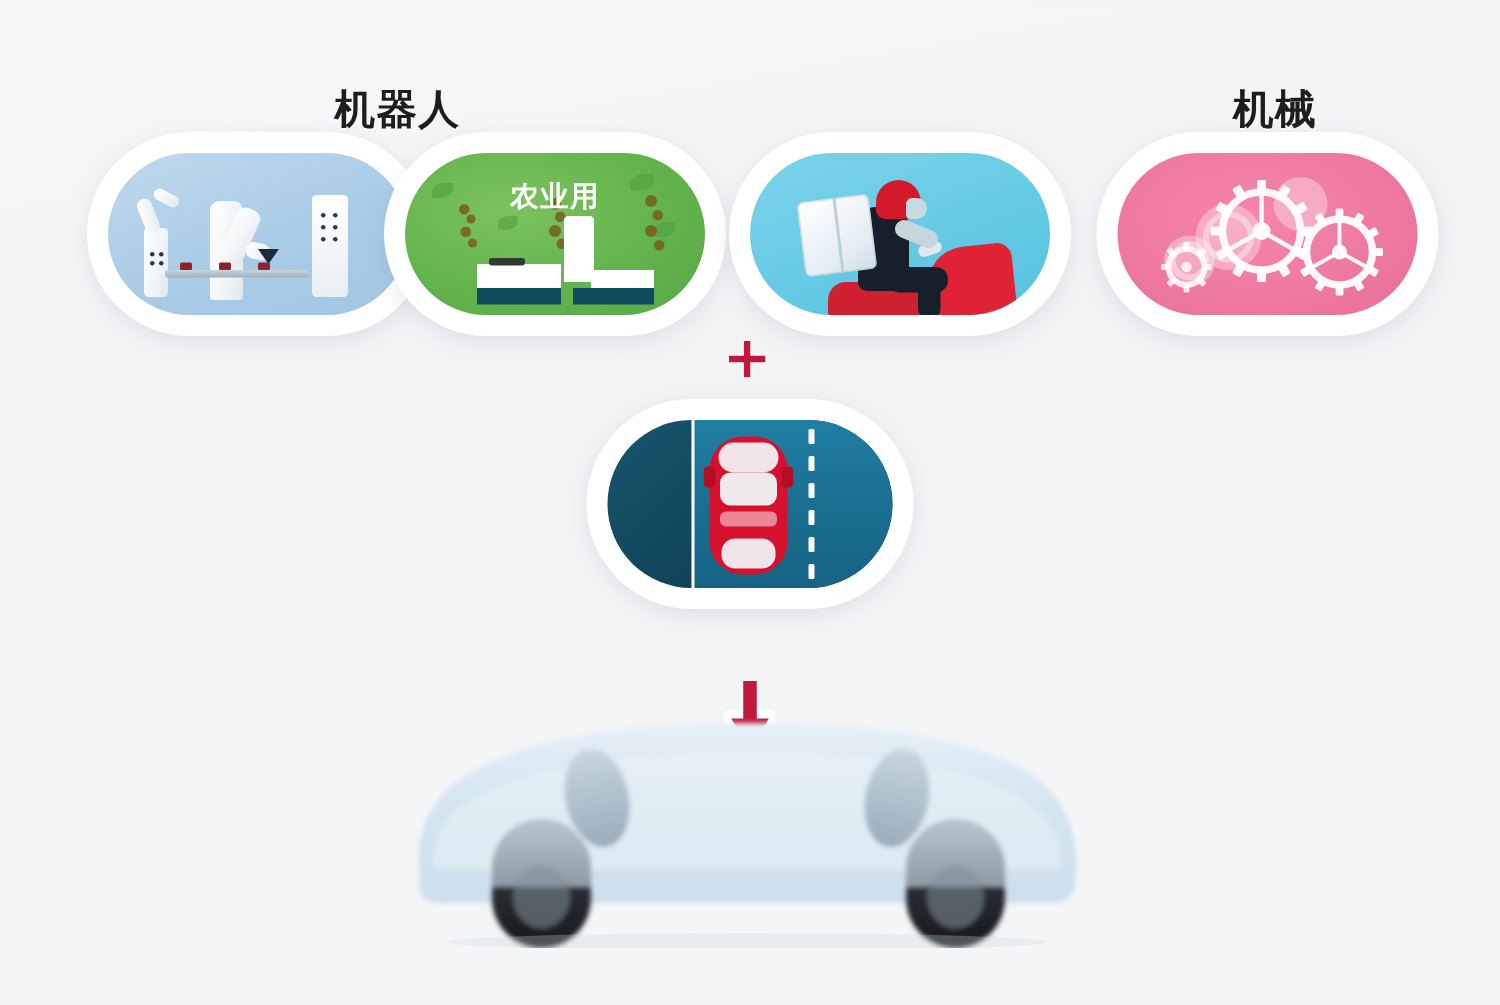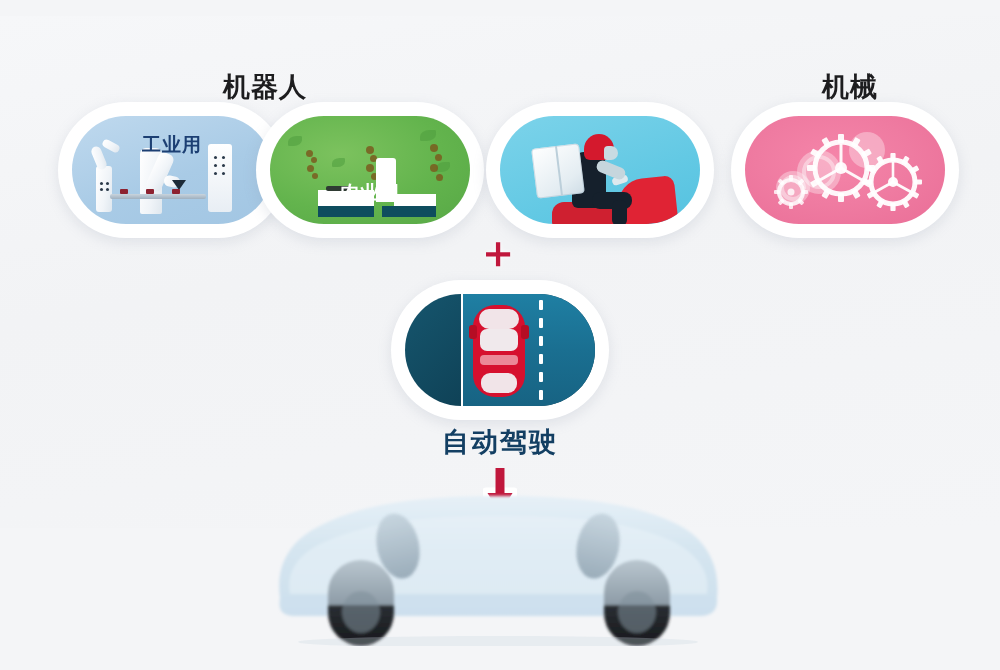--- a/index.html
+++ b/index.html
@@ -10,21 +10,21 @@
   body {
     width: 1000px;
     height: 670px;
     background: #f4f5f7;
     font-family: "Liberation Sans", "DejaVu Sans", sans-serif;
     overflow: hidden;
     position: relative;
   }
   #stage {
     position: absolute;
-    left: 0; top: 16px;
+    left: 0; top: 2px;
     width: 1000px;
     height: 512px;
     background: linear-gradient(170deg, #f6f7f9 0%, #f2f3f5 45%, #f4f5f7 100%);
   }
 
   
   .heading {
     position: absolute;
     font-size: 27px;
     font-weight: bold;
@@ -147,21 +147,20 @@
       <div class="part" style="left:100px; top:73px; width:8px; height:5px;"></div>
 
       <div class="ctrl-box" style="left:136px; top:28px; width:24px; height:68px;"></div>
       <div class="dot-grid" style="left:142px; top:40px;"></div>
       <div class="dot-grid" style="left:150px; top:40px;"></div>
       <div class="dot-grid" style="left:142px; top:48px;"></div>
       <div class="dot-grid" style="left:150px; top:48px;"></div>
       <div class="dot-grid" style="left:142px; top:56px;"></div>
       <div class="dot-grid" style="left:150px; top:56px;"></div>
 
-      <div class="pill-label" style="top:16px; color:#1c3f73;">工业用</div>
     </div>
   </div>
 
   <div class="card-frame" style="left:256px; top:86px; width:228px; height:136px;">
     <div class="pill" id="pill-agri" style="left:14px; top:14px; width:200px; height:108px;">
 
       <div class="leaf" style="left:18px; top:20px; width:14px; height:10px;"></div>
       <div class="leaf" style="left:150px; top:14px; width:16px; height:11px;"></div>
       <div class="leaf" style="left:62px; top:42px; width:13px; height:9px;"></div>
       <div class="leaf" style="left:166px; top:46px; width:14px; height:10px;"></div>
@@ -181,21 +180,21 @@
       <div class="crop" style="left:160px; top:48px; width:8px; height:8px;"></div>
       <div class="crop" style="left:166px; top:58px; width:7px; height:7px;"></div>
 
       <div class="tractor-body" style="left:106px; top:42px; width:20px; height:44px; border-radius:3px 3px 0 0;"></div>
       <div class="tractor-body" style="left:48px; top:74px; width:56px; height:16px;"></div>
       <div class="tractor-body" style="left:124px; top:78px; width:42px; height:12px;"></div>
       <div class="tractor-base" style="left:48px; top:90px; width:56px; height:11px;"></div>
       <div class="tractor-base" style="left:112px; top:90px; width:54px; height:11px;"></div>
       <div style="position:absolute; left:56px; top:70px; width:24px; height:5px; background:#2f3b33; border-radius:2px;"></div>
 
-      <div class="pill-label" style="top:16px; color:#ffffff;margin-top:48px;">农业用</div>
+      <div class="pill-label" style="top:16px; color:#ffffff;">农业用</div>
     </div>
   </div>
 
   <div class="card-frame" style="left:486px; top:86px; width:228px; height:136px;">
     <div class="pill" id="pill-delivery" style="left:14px; top:14px; width:200px; height:108px;">
 
       <div class="rider-part" style="left:118px; top:62px; width:58px; height:46px; background:#e02334; border-radius:26px 10px 4px 4px; transform:rotate(-6deg);"></div>
       <div class="rider-part" style="left:52px; top:86px; width:62px; height:24px; background:#cf2030; border-radius:12px 8px 4px 4px;"></div>
       <div class="rider-part" style="left:112px; top:60px; width:16px; height:8px; background:#dfe9ee; border-radius:4px; transform:rotate(-18deg);"></div>
 
@@ -316,21 +315,20 @@
         <rect x="10" y="6" width="40" height="20" rx="10" fill="#f3f6f8" opacity="0.92"></rect>
         <rect x="11" y="26" width="38" height="22" rx="7" fill="#f1f5f7" opacity="0.95"></rect>
         <rect x="11" y="52" width="38" height="10" rx="4" fill="#ffffff" opacity="0.5"></rect>
         <rect x="12" y="70" width="36" height="20" rx="9" fill="#f3f6f8" opacity="0.92"></rect>
         <rect x="0" y="22" width="8" height="14" rx="3" fill="#b50d24"></rect>
         <rect x="52" y="22" width="8" height="14" rx="3" fill="#b50d24"></rect>
       </svg>
     </div>
   </div>
 
-  <div style="position:absolute; left:500px; top:408px; transform:translateX(-50%); font-size:27px; font-weight:bold; color:#133f63; letter-spacing:2px; white-space:nowrap;">自动驾驶</div>
 
   <div id="arrow" style="left:483px; top:452px; width:34px; height:48px;">
     <svg width="34" height="48" viewBox="0 0 34 48">
       <path d="M17 0 L17 26 M17 46 L3 24 L31 24 Z" stroke="#ffffff" stroke-width="9" fill="#ffffff" stroke-linejoin="round"></path>
       <rect x="12.5" y="0" width="9" height="27" fill="#c0173c"></rect>
       <path d="M17 46 L4.5 25 L29.5 25 Z" fill="#c0173c"></path>
     </svg>
   </div>
 
   <div id="car-wrap" style="left:268px; top:458px; width:460px; height:172px;">

